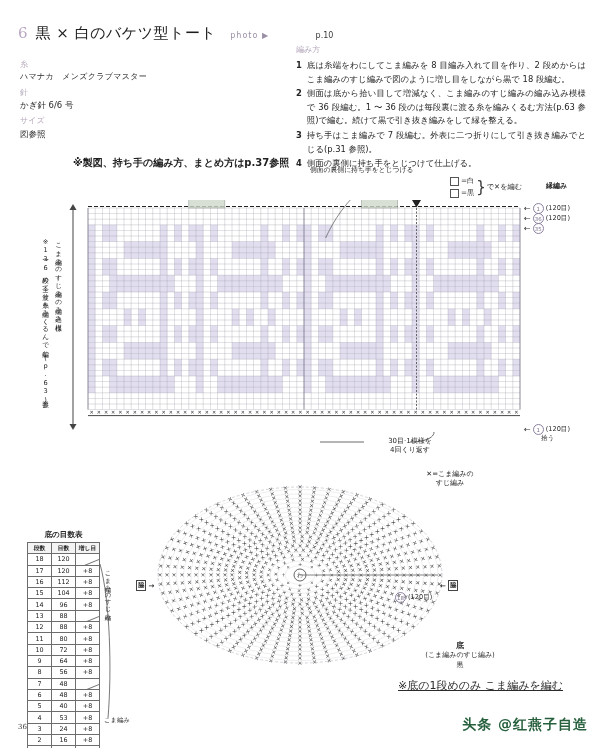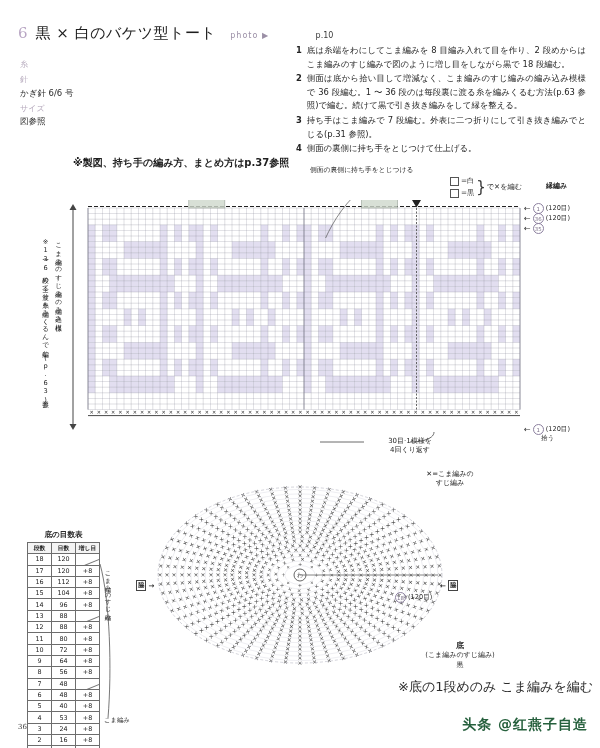--- a/index.html
+++ b/index.html
@@ -68,21 +68,21 @@
   table.bt th{font-weight:bold;font-size:5.8px;background:#f4f4f4;}
   .bt-vnote{position:absolute;left:104px;top:566px;writing-mode:vertical-rl;text-orientation:upright;font-size:6.3px;line-height:1.1;}
   .bt-hnote{position:absolute;left:104px;top:716px;font-size:6.3px;}
 
   
   #base-circle{position:absolute;left:150px;top:430px;}
   .side-mark{position:absolute;font-size:7px;font-weight:bold;display:flex;align-items:center;gap:2px;}
   .side-mark .box{border:1px solid #444;padding:0 1px;font-size:6.4px;background:#fff;}
   .base-cap{position:absolute;text-align:center;font-size:7px;line-height:1.4;}
   .base-cap .b1{font-weight:bold;font-size:8px;}
-  .base-foot{position:absolute;font-size:13px;}
+  .base-foot{position:absolute;font-size:11px;text-decoration:underline;}
 
   .pageno{position:absolute;left:18px;top:723px;font-size:7px;color:#3a3a3a;font-family:"DejaVu Serif","Liberation Serif",serif;}
   .watermark{position:absolute;right:12px;top:716px;font-size:14px;color:#14532d;letter-spacing:1px;font-weight:bold;opacity:.92;}
 </style>
 </head>
 <body>
 
 <div class="page">
 
   <div class="title-row">
@@ -90,27 +90,29 @@
     <span class="title-text">黒 × 白のバケツ型トート</span>
     <span class="photo-ref">
       <span>photo</span>
       <span>▶</span>
       <b>p.10</b>
     </span>
   </div>
 
   <div class="mat-col">
     <div class="mat-head">糸</div>
+    <div class="mat-body mat-brand">ハマナカ　メンズクラブマスター</div>
     <div class="mat-head">針</div>
     <div class="mat-body">かぎ針 6/6 号</div>
     <div class="mat-head">サイズ</div>
     <div class="mat-body">図参照</div>
   </div>
 
   <div class="howto-col">
+    <div class="howto-head">編み方</div>
     <div class="howto-item">
       <span class="howto-no">1</span>
       <span class="howto-tx">底は糸端をわにしてこま編みを 8 目編み入れて目を作り、2 段めからはこま編みのすじ編みで図のように増し目をしながら黒で 18 段編む。</span>
     </div>
     <div class="howto-item">
       <span class="howto-no">2</span>
       <span class="howto-tx">側面は底から拾い目して増減なく、こま編みのすじ編みの編み込み模様で 36 段編む。1 〜 36 段のは毎段裏に渡る糸を編みくるむ方法(p.63 参照)で編む。続けて黒で引き抜き編みをして縁を整える。</span>
     </div>
     <div class="howto-item">
       <span class="howto-no">3</span>

